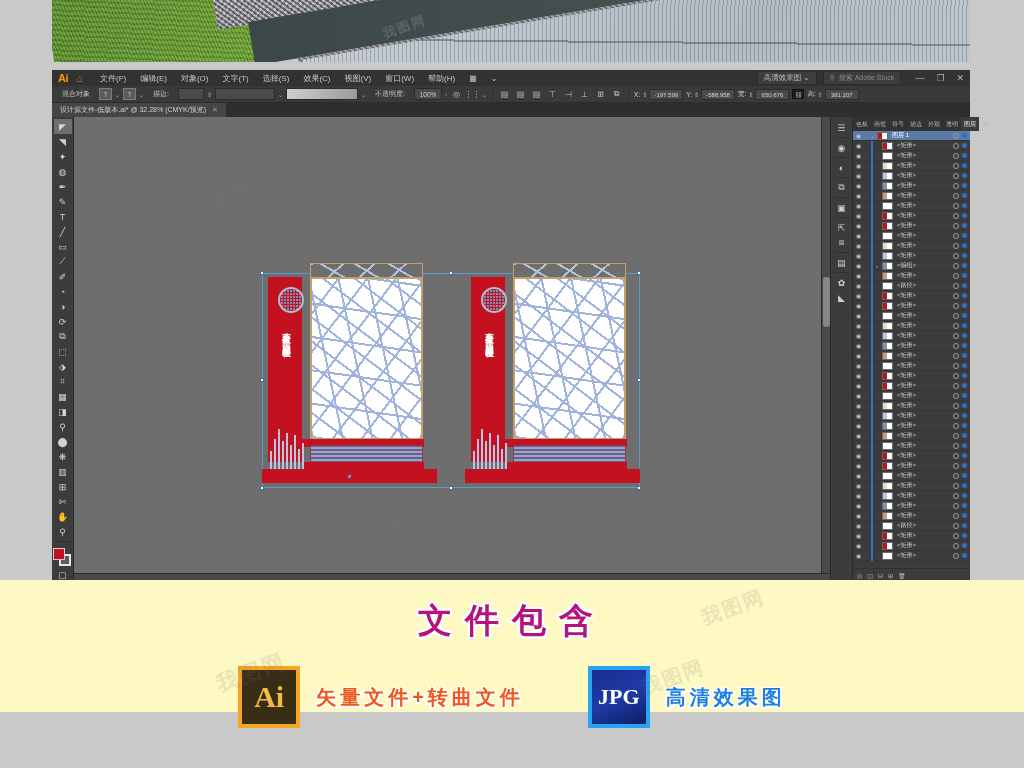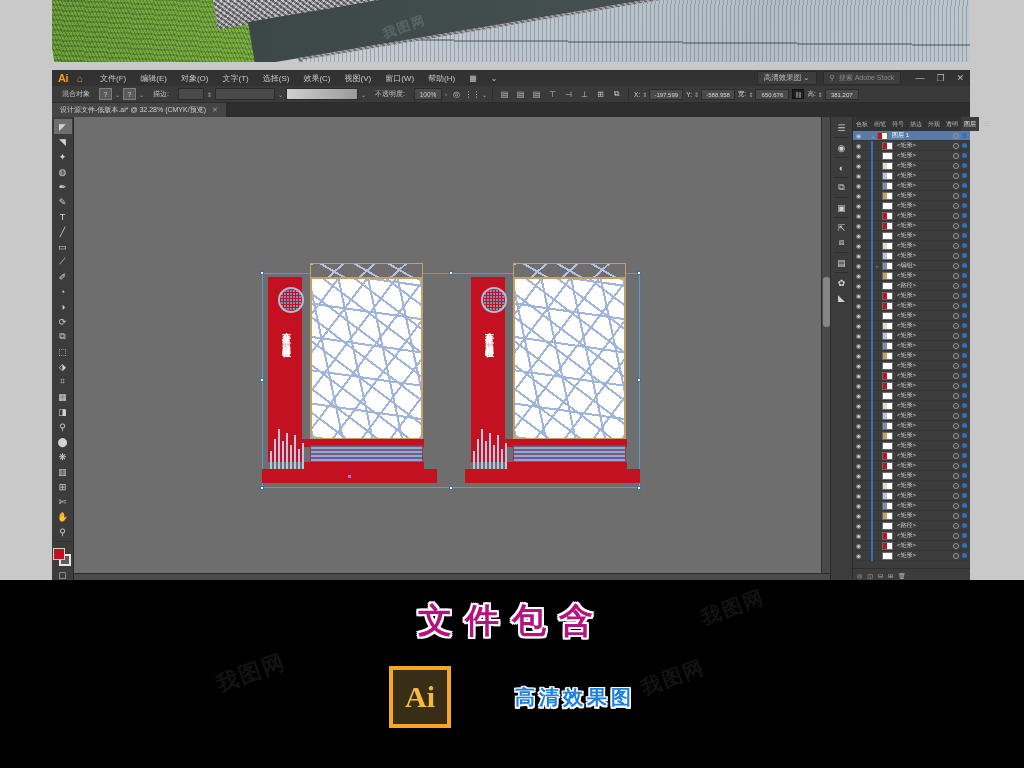--- a/index.html
+++ b/index.html
@@ -159,21 +159,21 @@
   .l-arrow { width:6px; font-size:5px; color:#c9c9c9; }
   .lp-foot { height:14px; background:#3c3c3c; border-top:1px solid #2f2f2f; display:flex; align-items:center; gap:5px; padding:0 4px; font-size:6px; color:#bdbdbd; }
 
   .statusbar { height:13px; background:#3a3a3a; border-top:1px solid #2b2b2b; display:flex; align-items:center; gap:4px; font-size:6.5px; color:#c5c5c5; padding:0 4px; }
   .sb-zoom { width:30px; height:10px; background:#4a4a4a; border:1px solid #2b2b2b; text-align:center; line-height:10px; font-size:6px; }
   .sb-nav { display:flex; gap:3px; color:#bbb; }
   .sb-page { width:20px; height:10px; background:#4a4a4a; border:1px solid #2b2b2b; }
   .sb-status { margin-left:130px; }
 
   
-  #band { position:absolute; left:0; top:580px; width:1024px; height:188px; background:#000000; }
+  #band { position:absolute; left:0; top:580px; width:1024px; height:132px; background:#fef9c3; }
   .headline { text-align:center; margin-top:18px; font-size:34px; font-weight:bold; color:#b5127d;
               letter-spacing:13px; text-shadow: 2px 0 0 #fff, -2px 0 0 #fff, 0 2px 0 #fff, 0 -2px 0 #fff,
               2px 2px 0 #fff, -2px -2px 0 #fff, 2px -2px 0 #fff, -2px 2px 0 #fff; }
   .badges { display:flex; justify-content:center; align-items:center; gap:64px; margin-top:22px; }
   .badge-grp { display:flex; align-items:center; gap:16px; }
   .ai-badge { width:62px; height:62px; background:#382e16; border:4px solid #f5a623;
               display:flex; align-items:center; justify-content:center;
               color:#f5b942; font-size:30px; font-weight:bold; font-family:"Liberation Serif", serif; }
   .jpg-badge { width:62px; height:62px; background:linear-gradient(155deg,#1b2d8f,#1f3aa8 50%,#0e1e63);
                border:4px solid #27a4ef; display:flex; align-items:center; justify-content:center;
@@ -893,21 +893,23 @@
     <span style="margin-left:120px">▶</span>
     <span>◀</span>
   </div>
 </div>
 
 <div id="band">
   <div class="headline">文件包含</div>
   <div class="badges">
     <div class="badge-grp">
       <div class="ai-badge">Ai</div>
+      <div class="badge-text bt-orange">矢量文件+转曲文件</div>
     </div>
     <div class="badge-grp">
+      <div class="jpg-badge">JPG</div>
       <div class="badge-text bt-blue">高清效果图</div>
     </div>
   </div>
   <div class="wm dark" style="left:215px; top:78px; font-size:22px;">我图网</div>
   <div class="wm dark" style="left:640px; top:84px; font-size:20px;">我图网</div>
   <div class="wm dark" style="left:700px; top:14px; font-size:20px;">我图网</div>
 </div>
 
 </body></html>

